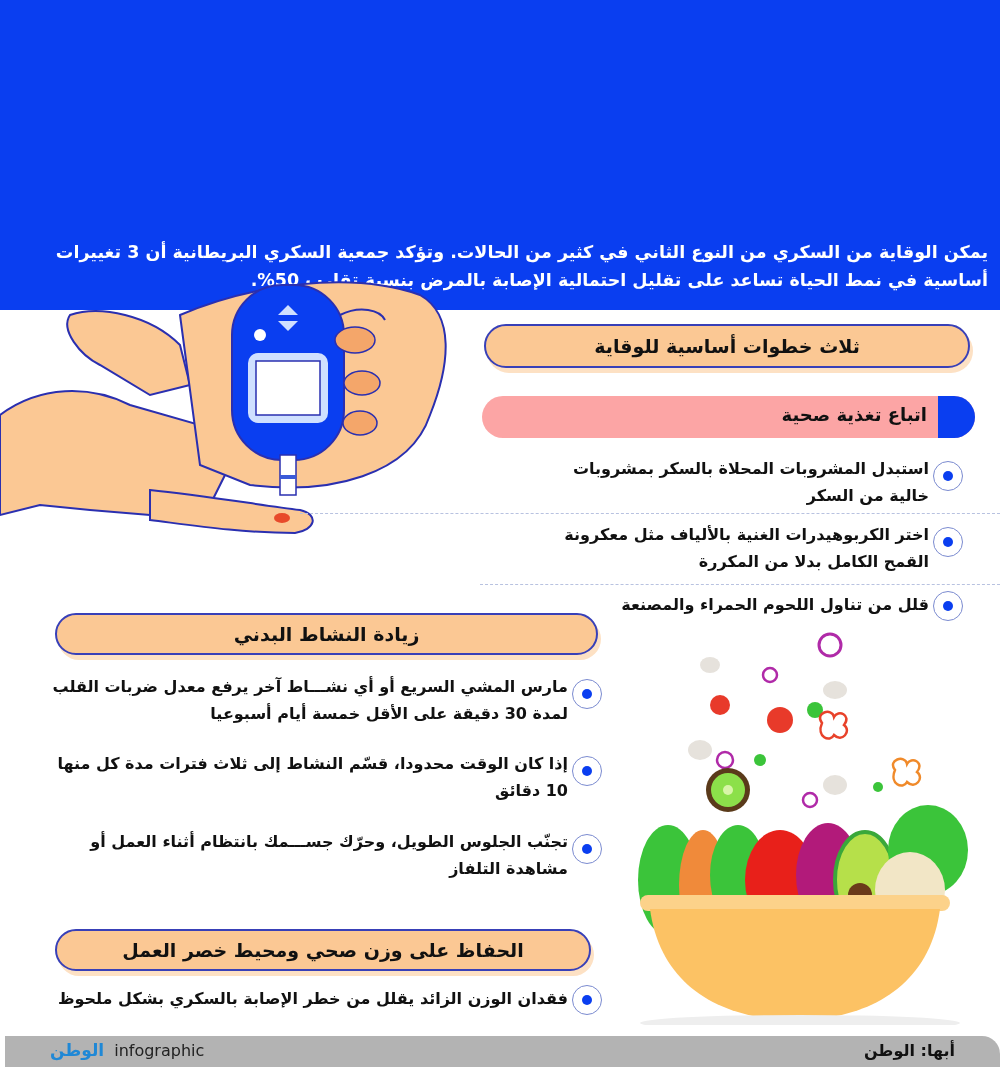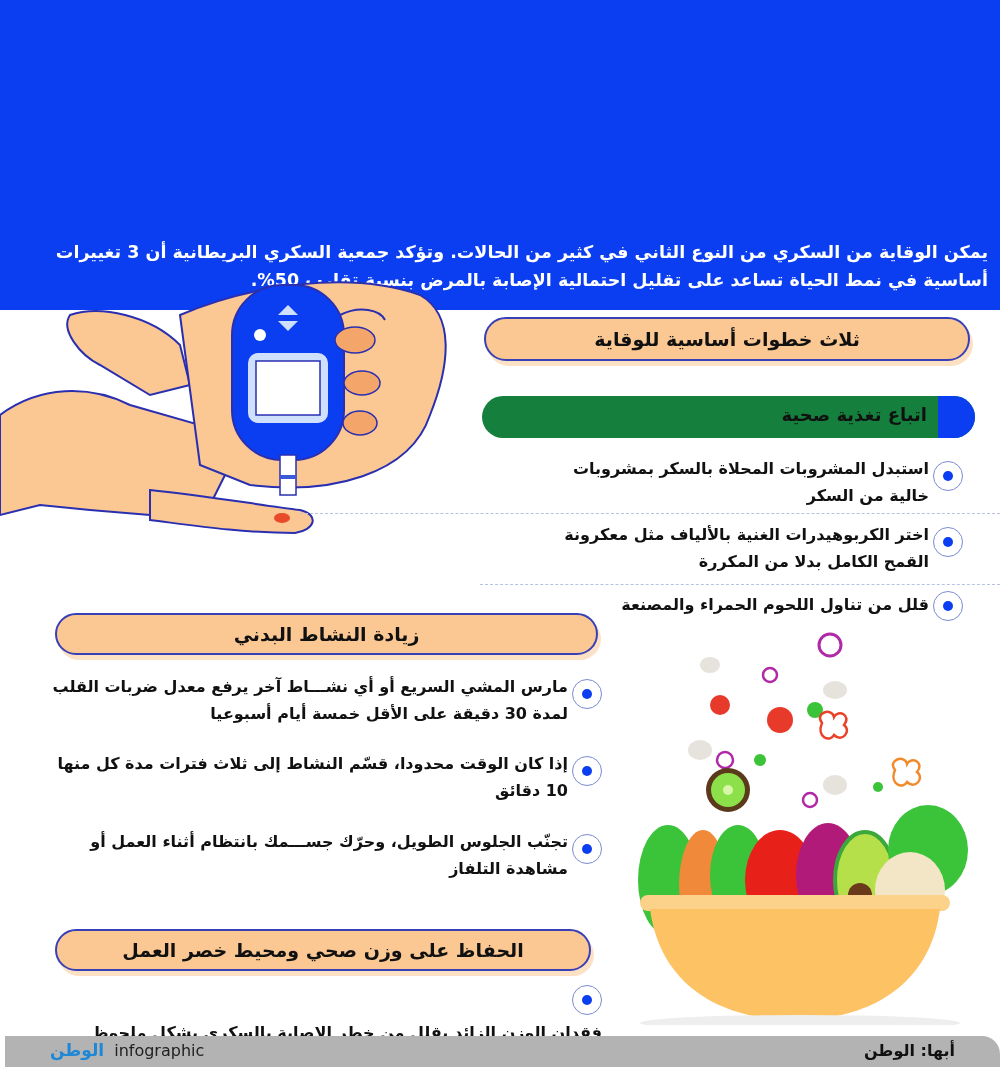--- a/index.html
+++ b/index.html
@@ -26,27 +26,27 @@
   .illus-hand { position: absolute; left: 0; top: 275px; width: 470px; height: 300px; }
   .illus-bowl { position: absolute; left: 610px; top: 625px; width: 380px; height: 400px; }
 
   .pill {
     position: absolute; height: 44px; border-radius: 22px;
     background: #fbc894; border: 2px solid #3840b8;
     box-shadow: 3px 5px 0 #fde1c4;
     display: flex; align-items: center; justify-content: center;
     font-weight: bold; font-size: 19px; color: #111;
   }
-  .pill.main { right: 30px; top: 317px; width: 486px; }
+  .pill.main { right: 30px; top: 324px; width: 486px; }
   .pill.activity { left: 55px; top: 613px; width: 543px; height: 42px; }
   .pill.weight { left: 55px; top: 929px; width: 536px; height: 42px; }
 
   .section-bar {
     position: absolute; right: 25px; top: 396px; width: 493px; height: 42px;
-    background: #15803d; border-radius: 21px;
+    background: #fca5a5; border-radius: 21px;
   }
   .section-bar .tab {
     position: absolute; right: 0; top: 0; width: 37px; height: 42px;
     background: #0a3ef0; border-radius: 0 21px 21px 0;
   }
   .section-bar .label {
     position: absolute; right: 48px; top: 8px; font-size: 18px; font-weight: bold; color: #111;
   }
 
   .bullet {
@@ -62,21 +62,21 @@
   }
   .bullet .txt { font-size: 16px; font-weight: bold; line-height: 27px; color: #111; text-align: right; }
 
   .b1 { right: 37px; top: 455px; width: 430px; }
   .b2 { right: 37px; top: 521px; width: 440px; }
   .b3 { right: 37px; top: 591px; width: 440px; }
   .b3 .dot { margin-top: 0; }
   .b4 { right: 398px; top: 673px; width: 560px; }
   .b5 { right: 398px; top: 750px; width: 560px; }
   .b6 { right: 398px; top: 828px; width: 560px; }
-  .b7 { right: 398px; top: 985px; width: 560px; flex-direction: column; }
+  .b7 { right: 398px; top: 985px; width: 560px; }
   .b7 .dot { margin-top: 0; }
 
   .dash { position: absolute; right: 0; height: 0; border-top: 1.5px dashed #b8c2e0; }
   .dash1 { top: 513px; width: 700px; }
   .dash2 { top: 584px; width: 520px; }
 
   .footer {
     position: absolute; left: 5px; top: 1036px; width: 995px; height: 31px;
     background: #b3b3b3; border-radius: 0 18px 0 0;
   }

